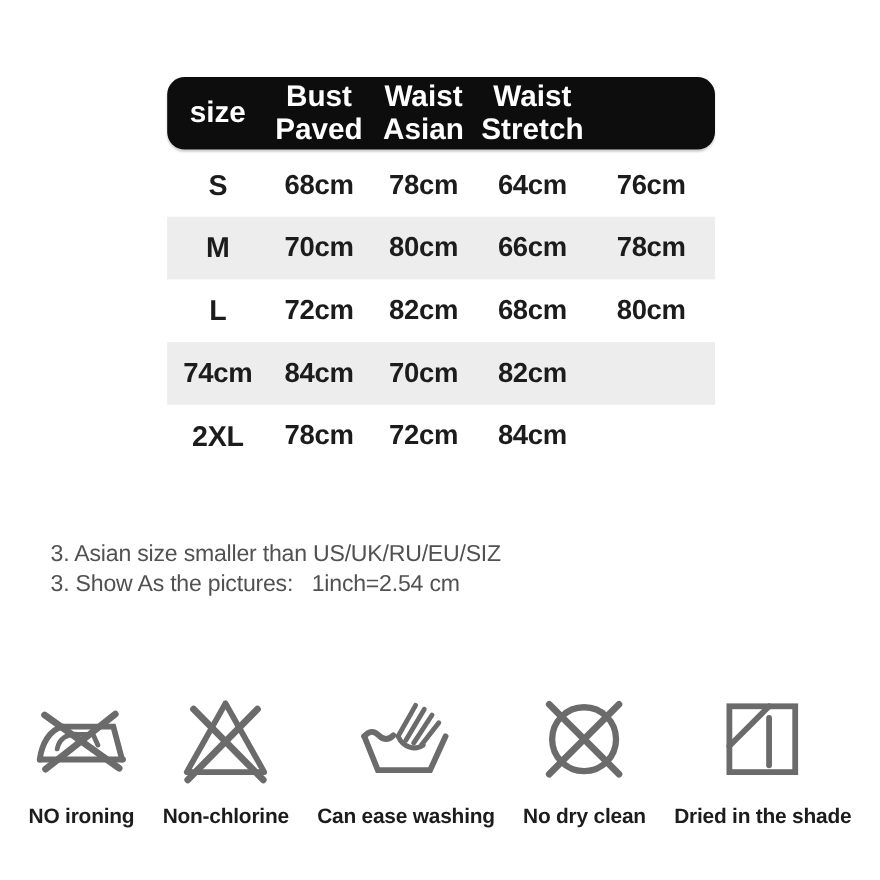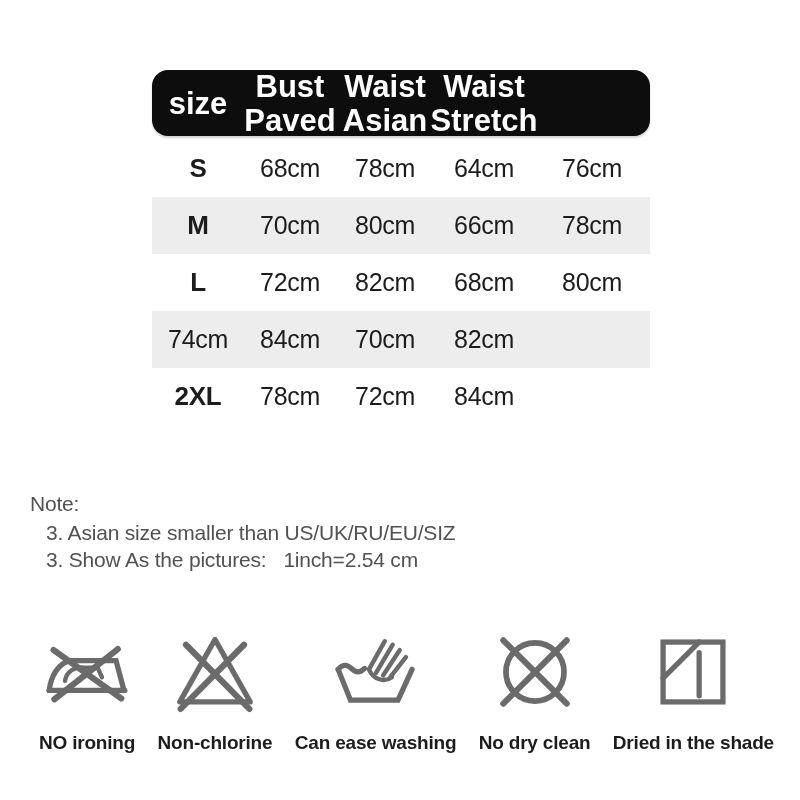--- a/index.html
+++ b/index.html
@@ -8,40 +8,40 @@
     background:#ffffff;
     font-family:"Liberation Sans","DejaVu Sans",sans-serif;
     -webkit-font-smoothing:antialiased;
   }
   
   .chart{position:absolute;left:152px;top:70px;width:498px;}
   .grid5{display:grid;grid-template-columns:92px 92px 98px 100px 116px;}
   .chart-header{
     height:66px;background:var(--header_bg);border-radius:16px;
     align-items:center;justify-items:center;
-    color:var(--header_text);font-weight:700;font-size:31px;line-height:1.1;
+    color:var(--header_text);font-weight:700;font-size:27px;line-height:1.1;
     text-align:center;box-shadow:0 2px 2px rgba(0,0,0,.18);
   }
   .hcell{padding:0 2px;}
   .chart-body{margin-top:4px;}
   .trow{height:57px;align-items:center;text-align:center;}
   .trow.alt{background:var(--row_alt_bg);}
-  .cell{font-size:25px;font-weight:400;color:var(--body_text);letter-spacing:-.3px;}
+  .cell{font-size:25px;font-weight:700;color:var(--body_text);letter-spacing:-.3px;}
   .cell.szc{font-size:26px;font-weight:700;}
   
   .notes{
     position:absolute;left:30px;top:490px;width:712px;
     font-size:21px;line-height:27px;color:var(--note_text);letter-spacing:-.2px;
   }
   .notes-title{margin-bottom:2px;}
   .note-item{padding-left:34px;text-indent:-34px;}
   .note-item.indent{margin-left:16px;}
   
   .care-row{
-    position:absolute;left:13px;right:0;top:628px;
+    position:absolute;left:0;right:0;top:628px;
     display:flex;justify-content:space-between;align-items:flex-end;
     padding:0 26px;
   }
   .care-item{display:flex;flex-direction:column;align-items:center;}
   .care-icon{width:88px;height:88px;display:block;}
   .care-icon *{fill:none;stroke:var(--icon_stroke);}
   .care-label{
     margin-top:16px;font-size:19px;font-weight:600;color:var(--body_text);
     white-space:nowrap;letter-spacing:-.2px;
   }
@@ -89,21 +89,20 @@
       <div class="trow grid5">
         <div class="cell szc">2XL</div>
         <div class="cell">78cm</div>
         <div class="cell">72cm</div>
         <div class="cell">84cm</div>
       </div>
     </div>
   </div>
 
   <div class="notes">
-    <div class="notes-title">Note:</div>
     <div class="note-item indent">3. Asian size smaller than US/UK/RU/EU/SIZ</div>
     <div class="note-item indent">3. Show As the pictures:&nbsp;&nbsp; 1inch=2.54 cm</div>
   </div>
 
   <div class="care-row">
 
     <div class="care-item">
       <svg class="care-icon" viewBox="0 0 100 100">
         <g stroke-width="6" stroke-linecap="round">
           <path d="M31,37 H83 L92,71"></path>

